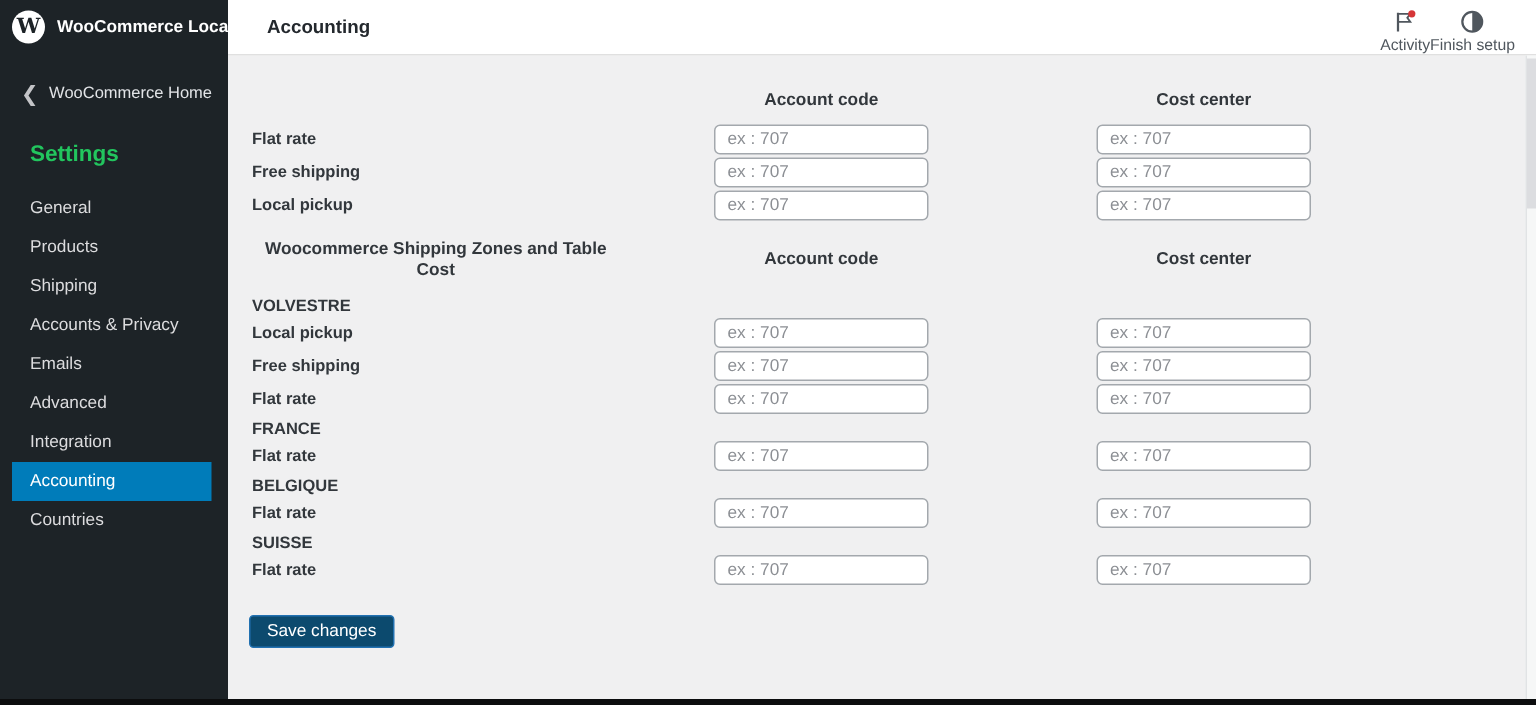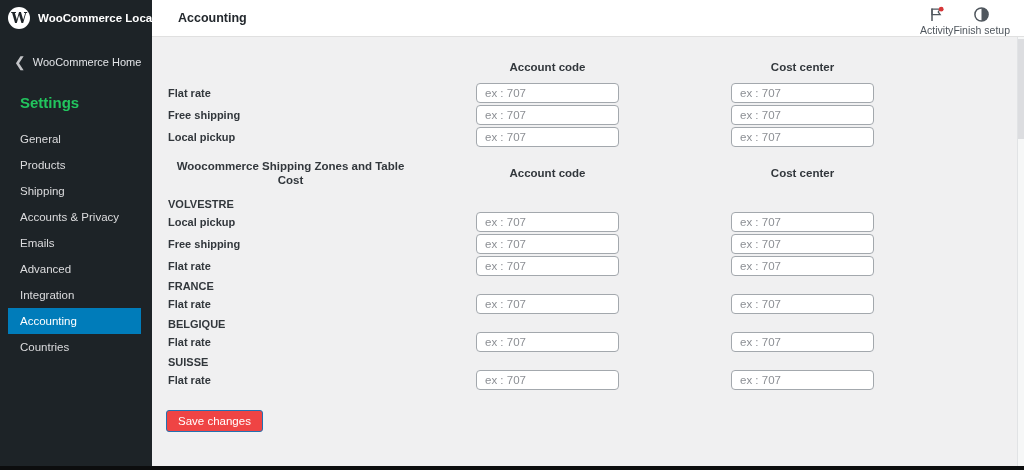--- a/index.html
+++ b/index.html
@@ -42,21 +42,21 @@
   .gc1{grid-column:1;}.gc2{grid-column:3;}.gc3{grid-column:5;}
   .header-row{margin:12px 0 9px;line-height:14px;}
   .section-title,.col-header{font-size:11.5px;font-weight:bold;color:#32373c;text-align:center;}
   .method-row{height:20px;margin-bottom:2px;}
   .zone-row{height:16px;line-height:16px;}
   .zone-label,.method-label{font-size:11px;font-weight:bold;color:#32373c;text-align:left;}
   .code-input{width:100%;height:20px;box-sizing:border-box;border:1px solid #a3a8ad;border-radius:4px;
     padding:0 8px;font-size:11.5px;color:#2c3338;background:#ffffff;font-family:inherit;outline:none;}
   .code-input::placeholder{color:#8c8f94;}
 
-  .save-btn{margin:18px 0 0 -2px;background:#ef4444;color:#ffffff;border:1px solid #2271b1;
+  .save-btn{margin:18px 0 0 -2px;background:#0c4a6e;color:#ffffff;border:1px solid #2271b1;
     border-radius:3px;font-size:11.5px;padding:4px 11px;cursor:pointer;font-family:inherit;}
 
   .scrollbar{position:absolute;top:37px;right:0;bottom:0;width:6px;background:#f6f7f7;
     border-left:1px solid #e1e3e5;}
   .scroll-thumb{position:absolute;top:2px;right:0;width:6px;height:100px;background:#dcdde0;}
   .bottom-strip{position:absolute;left:0;bottom:0;width:1024px;height:4px;background:#0c0d0e;z-index:5;}
 </style>
 </head>
 <body>
 

